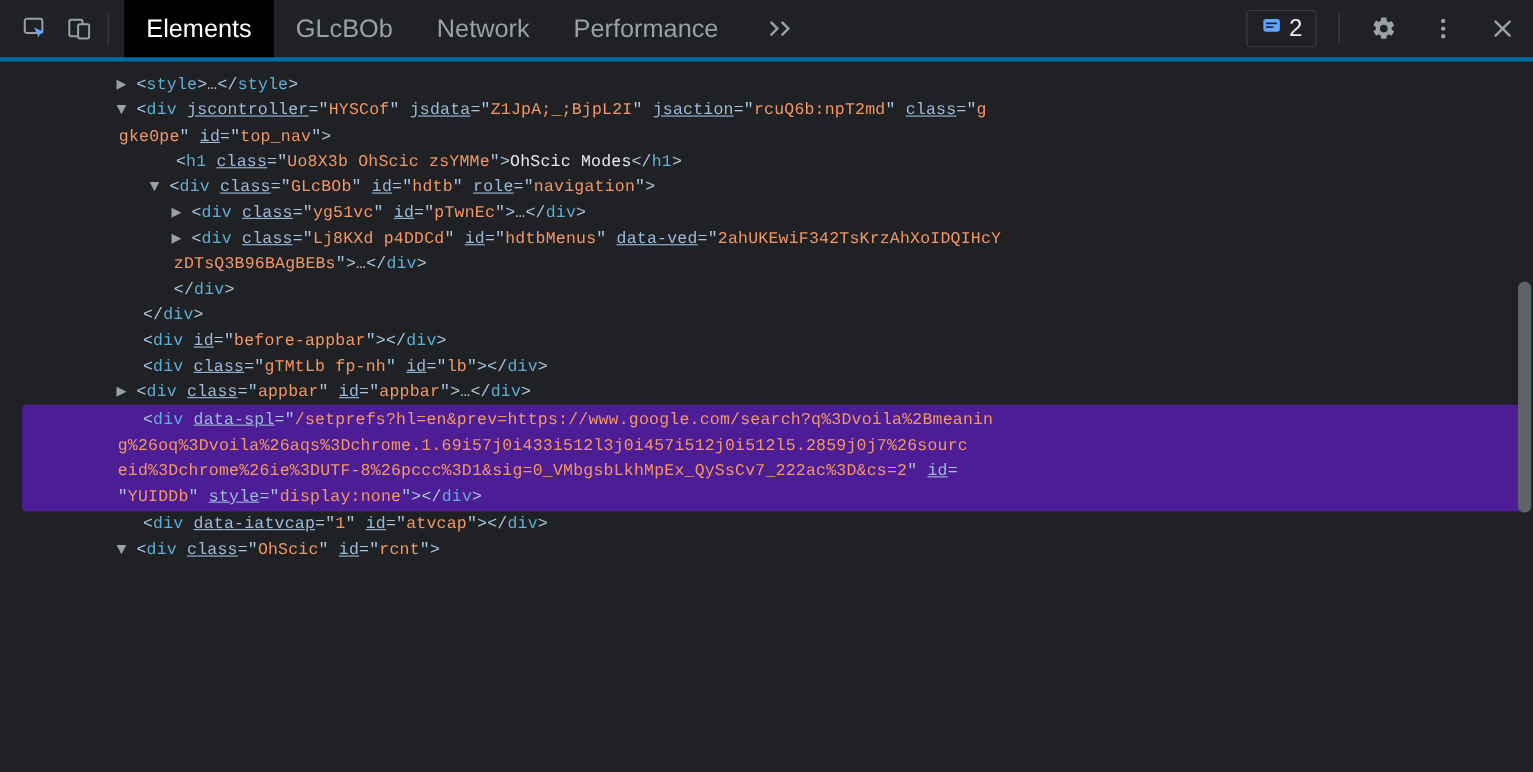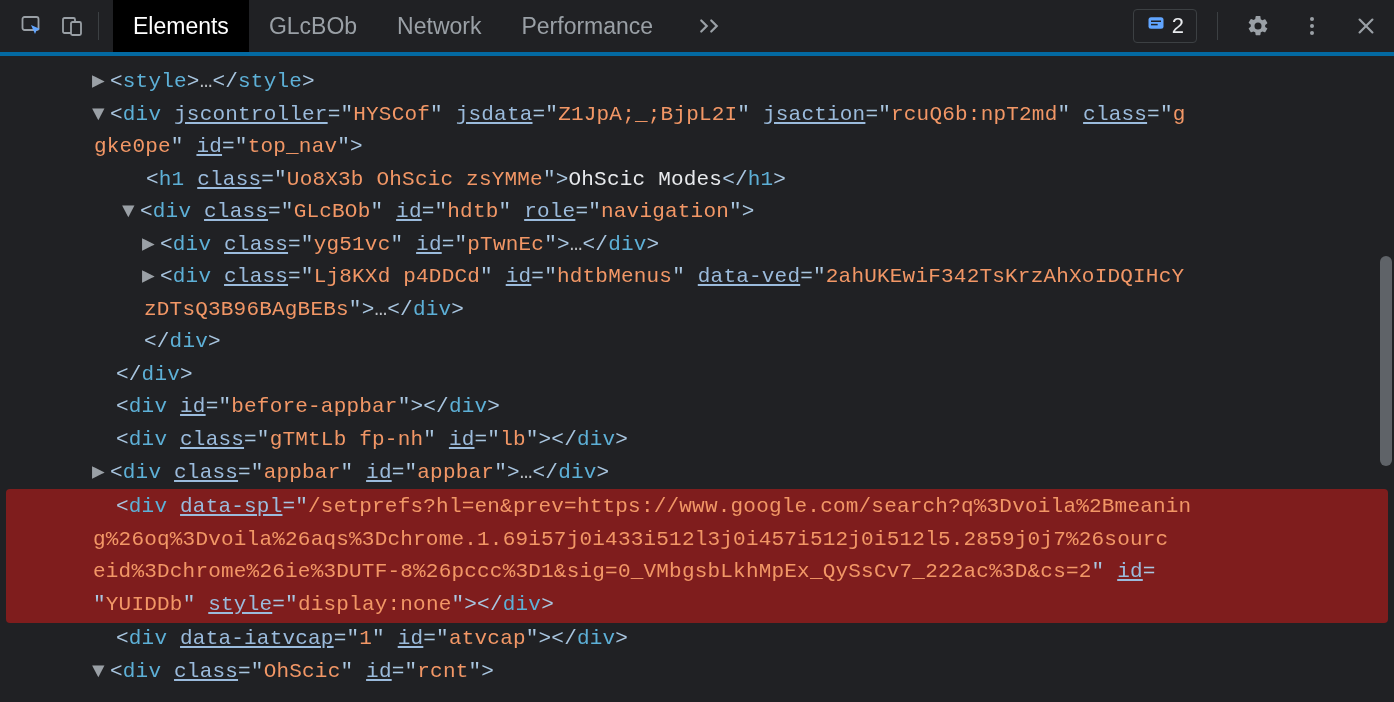--- a/index.html
+++ b/index.html
@@ -67,23 +67,23 @@
   border: 1px solid #3c4043;
   border-radius: 4px;
   padding: 3px 12px;
   color: #e8eaed;
   font-family: "Helvetica Neue", Arial, sans-serif;
   font-size: 22px;
   cursor: pointer;
 }
 .issues-badge .ico { color: #61a5ff; }
 .tree {
-  padding: 10px 6px 10px 6px;
+  padding: 10px 6px 10px 20px;
   line-height: 1.55;
-  font-size: 21px;
+  font-size: 15px;
   letter-spacing: 0.2px;
   height: calc(100% - 56px);
   overflow: hidden;
   position: relative;
 }
 .scrollbar {
   position: absolute;
   right: 2px;
   top: 200px;
   width: 12px;
@@ -101,21 +101,21 @@
   width: 18px;
   margin-left: -24px;
 }
 .t-tag { color: #5db0d7; }
 .t-attr { color: #9bbbdc; text-decoration: underline; }
 .t-val { color: #f29766; font-family: Liberation Mono, monospace; }
 .t-text { color: #e8eaed; }
 .t-punc { color: #a9c6e0; }
 .ellip { color: #bdc1c6; }
 .hl {
-  background: #7f1d1d;
+  background: #4c1d95;
   border-radius: 4px;
   display: block;
   padding-top: 2px;
   padding-bottom: 2px;
 }
 .cont { padding-left: 140px; }
 .cont2 { padding-left: 160px; }
 </style>
 </head>
 <body>

